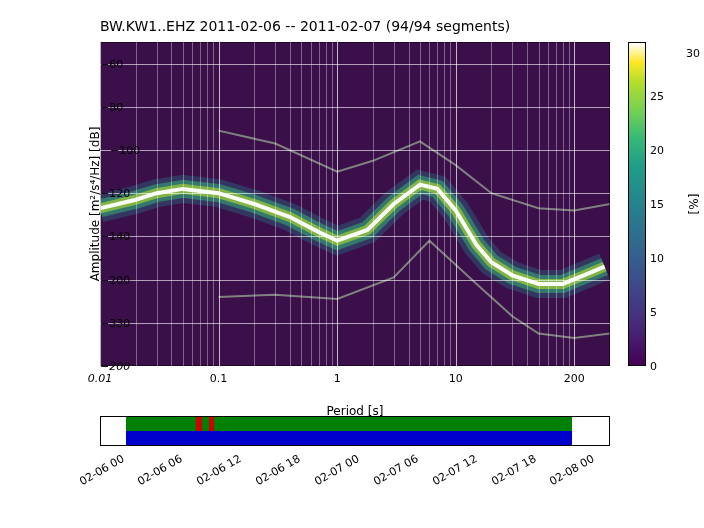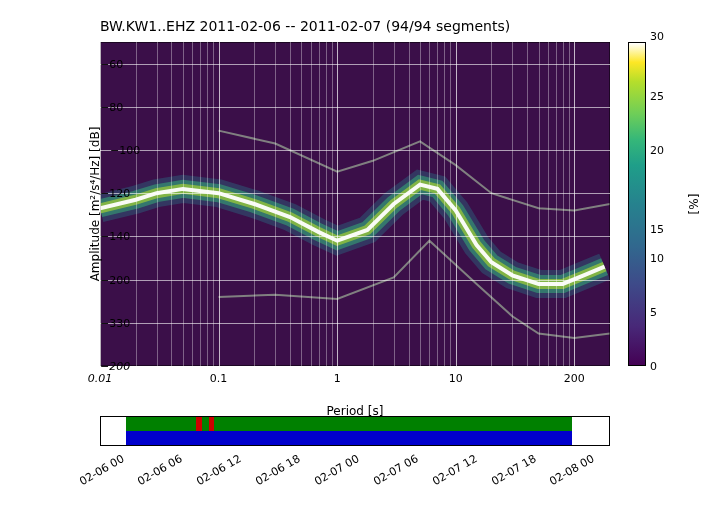--- a/index.html
+++ b/index.html
@@ -206,24 +206,24 @@
 
 <div class="y-label">Amplitude [m²/s⁴/Hz] [dB]</div>
 <div class="x-label">Period [s]</div>
 
 <div class="colorbar-rect"></div>
 <div class="cb-label">[%]</div>
 <div id="cb-ticks">
     <div class="cb-tick" style="top: 366px;">0</div>
     <div class="cb-tick" style="top: 312px;">5</div>
     <div class="cb-tick" style="top: 258px;">10</div>
-    <div class="cb-tick" style="top: 204px; margin-top: 25px;">15</div>
+    <div class="cb-tick" style="top: 204px;">15</div>
     <div class="cb-tick" style="top: 150px;">20</div>
     <div class="cb-tick" style="top: 96px;">25</div>
-    <div class="cb-tick" style="top: 36px;">30</div>
+    <div class="cb-tick" style="top: 53px; margin-left: 36px;">30</div>
   </div>
 
 <div class="time-plot" id="timeline">
     <div class="bar-green" style="left: 24.5192px; width: 446.25px;"></div>
     <div class="bar-blue" style="left: 24.5192px; width: 446.25px;"></div>
     <div class="bar-red" style="left: 94.8077px; width: 6.53846px;"></div>
     <div class="bar-red" style="left: 107.885px; width: 4.90385px;"></div>
   </div>
 <div id="time-ticks">
     <div class="tx-tick" style="left: 49.6154px;">02-06 00</div>

